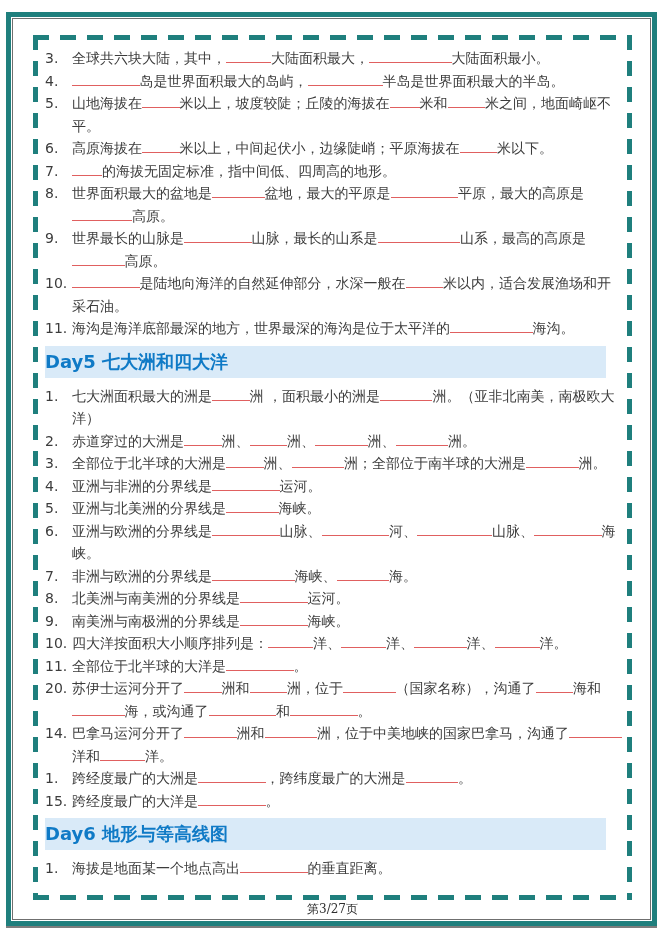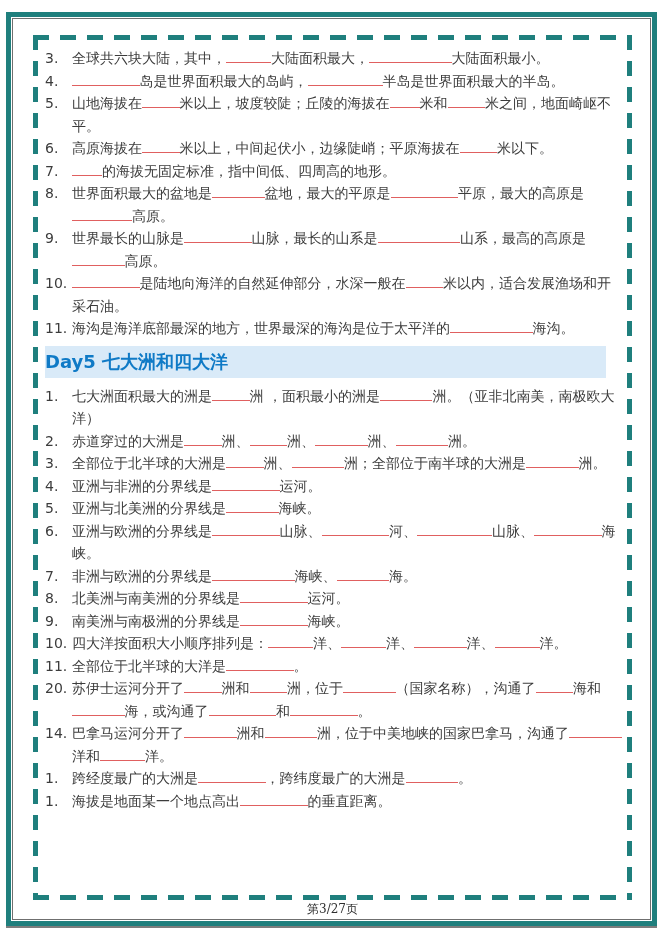--- a/index.html
+++ b/index.html
@@ -165,18 +165,23 @@
     </div>
     <div class="row">
       <span class="num">14.</span>
       <div class="txt">巴拿马运河分开了<span class="blank" style="width: 52.5px;"></span>洲和<span class="blank" style="width: 52.5px;"></span>洲，位于中美地峡的国家巴拿马，沟通了<span class="blank" style="width: 52.5px;"></span>洋和<span class="blank" style="width: 45px;"></span>洋。</div>
     </div>
     <div class="row">
       <span class="num">1.</span>
       <div class="txt">跨经度最广的大洲是<span class="blank" style="width: 67.5px;"></span>，跨纬度最广的大洲是<span class="blank" style="width: 52.5px;"></span>。</div>
     </div>
     <div class="row">
+      <span class="num">15.</span>
+      <div class="txt">跨经度最广的大洋是<span class="blank" style="width: 67.5px;"></span>。</div>
+    </div>
+    <div class="day-header">Day6  地形与等高线图</div>
+    <div class="row">
       <span class="num">1.</span>
       <div class="txt">海拔是地面某一个地点高出<span class="blank" style="width: 67.5px;"></span>的垂直距离。</div>
     </div>
   </div>
 
 <div class="footer">第3/27页</div>
 
 </body></html>

